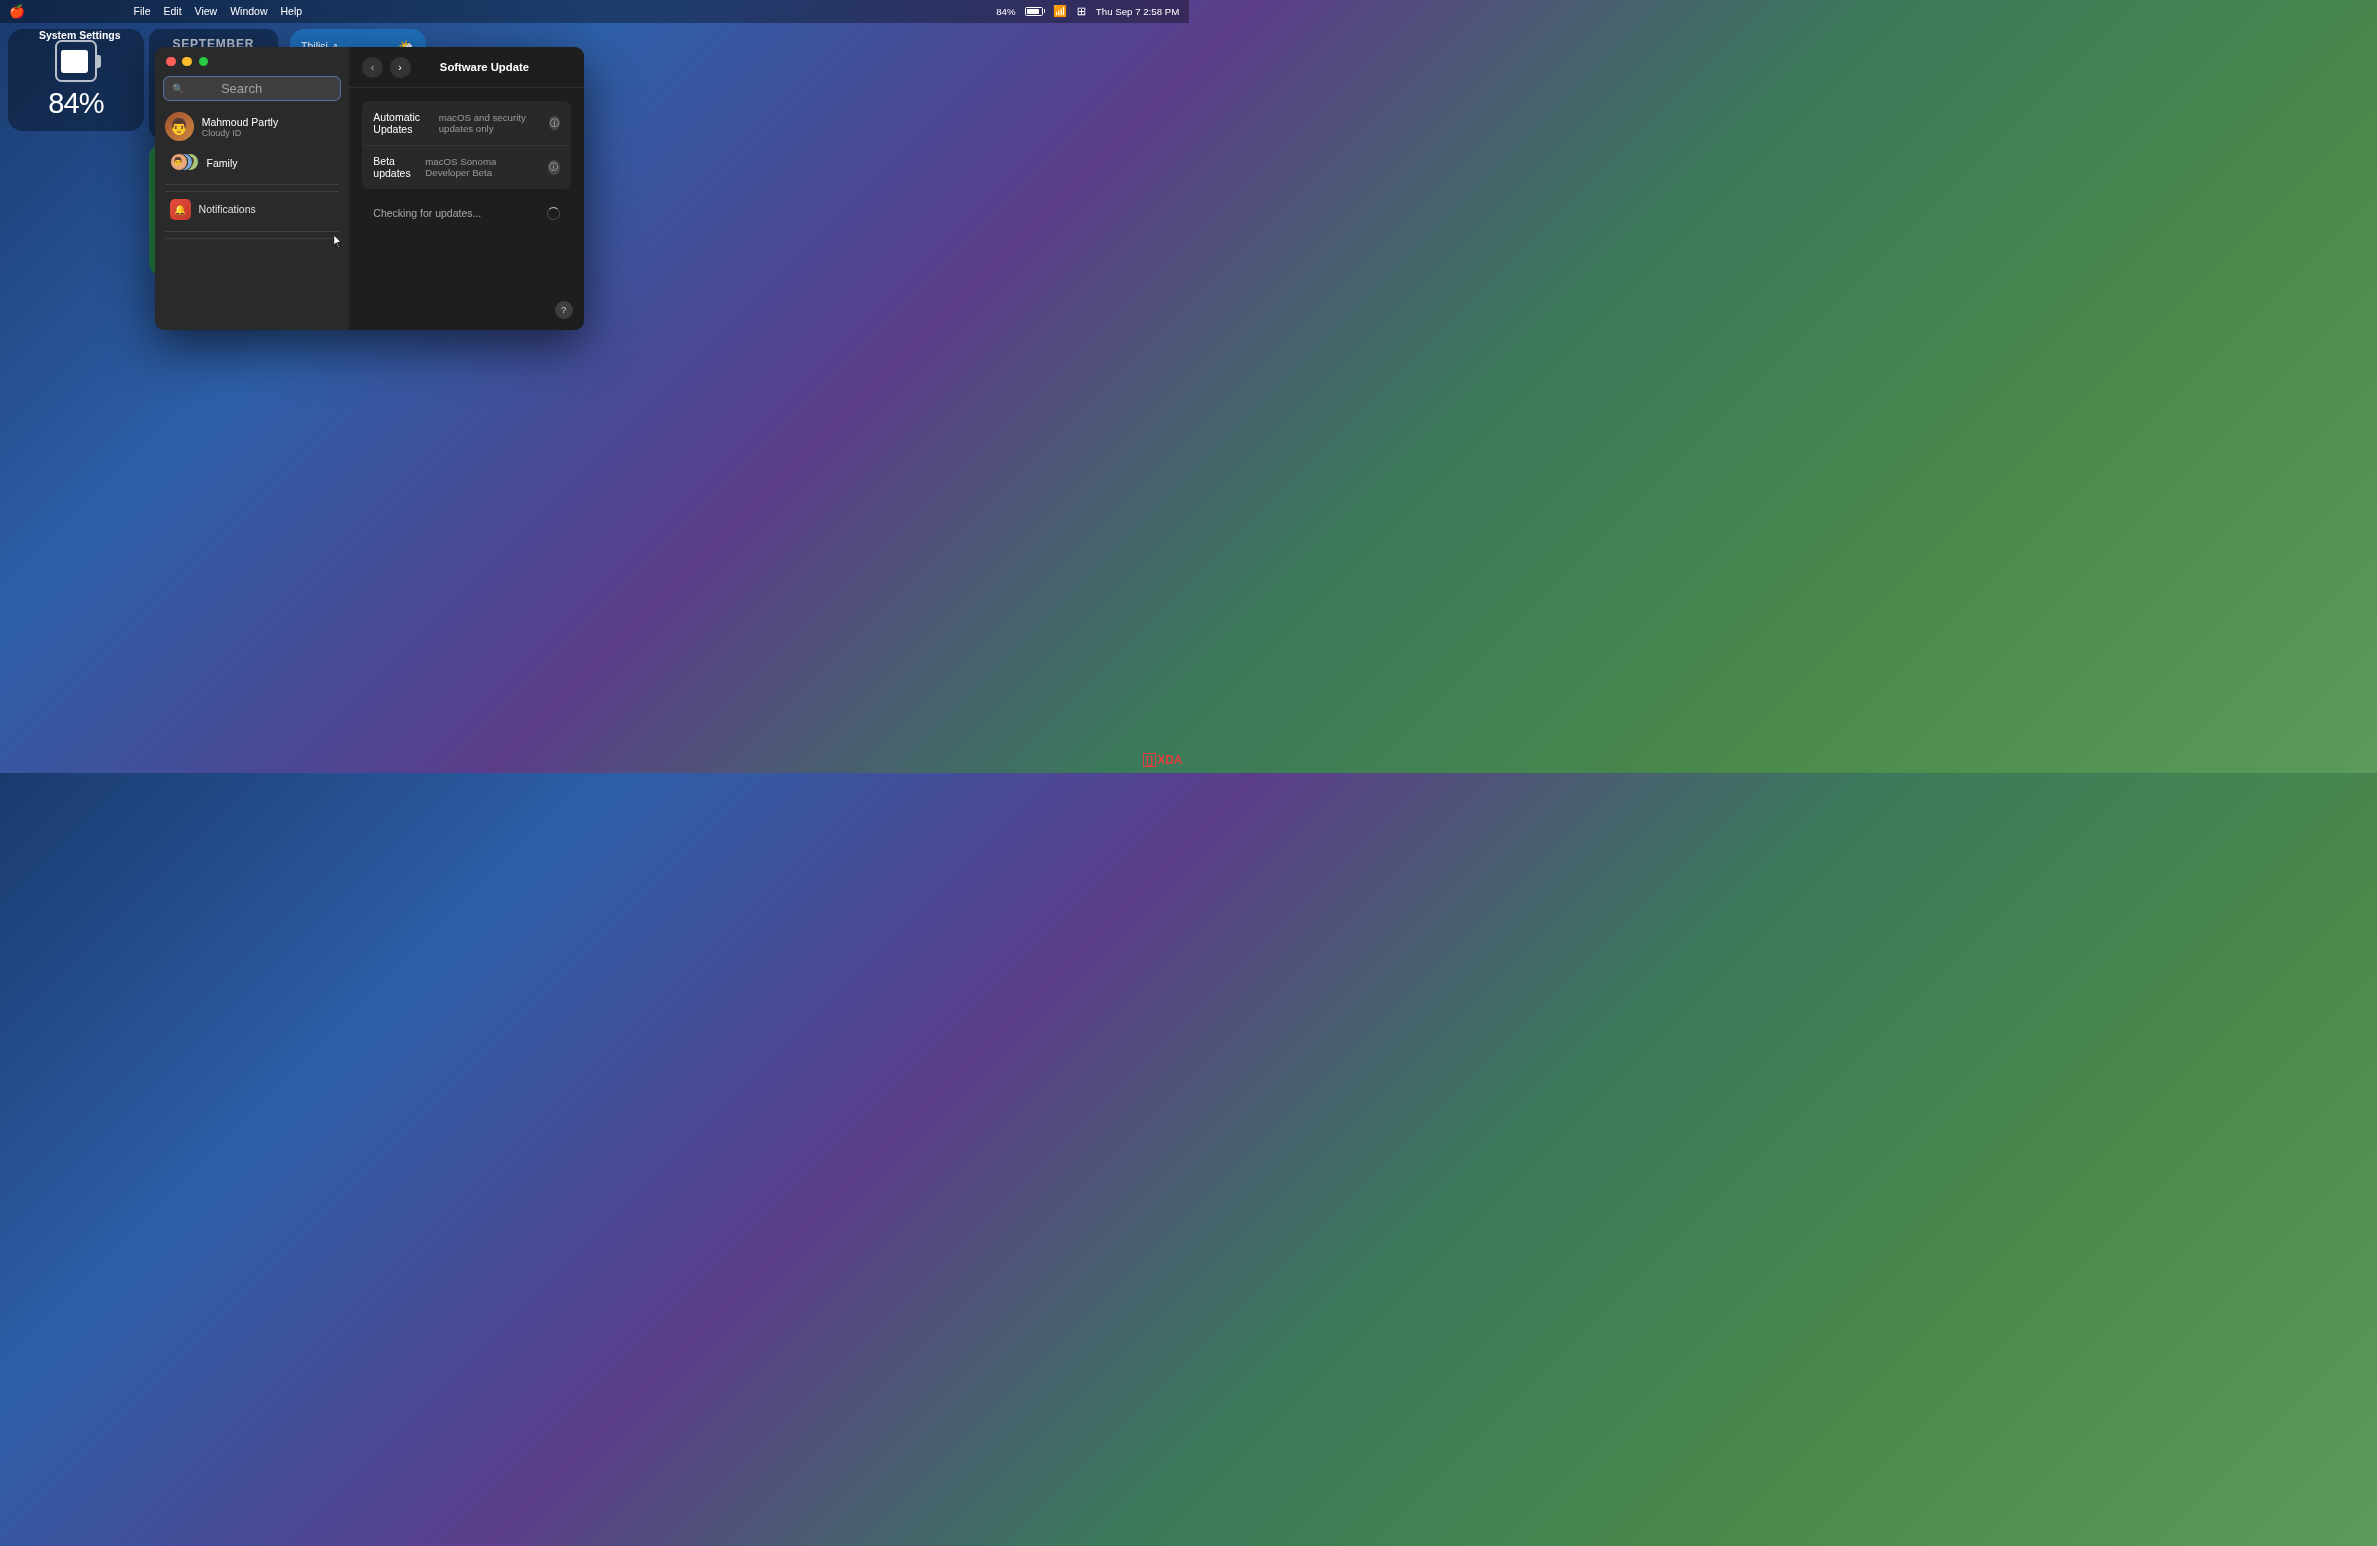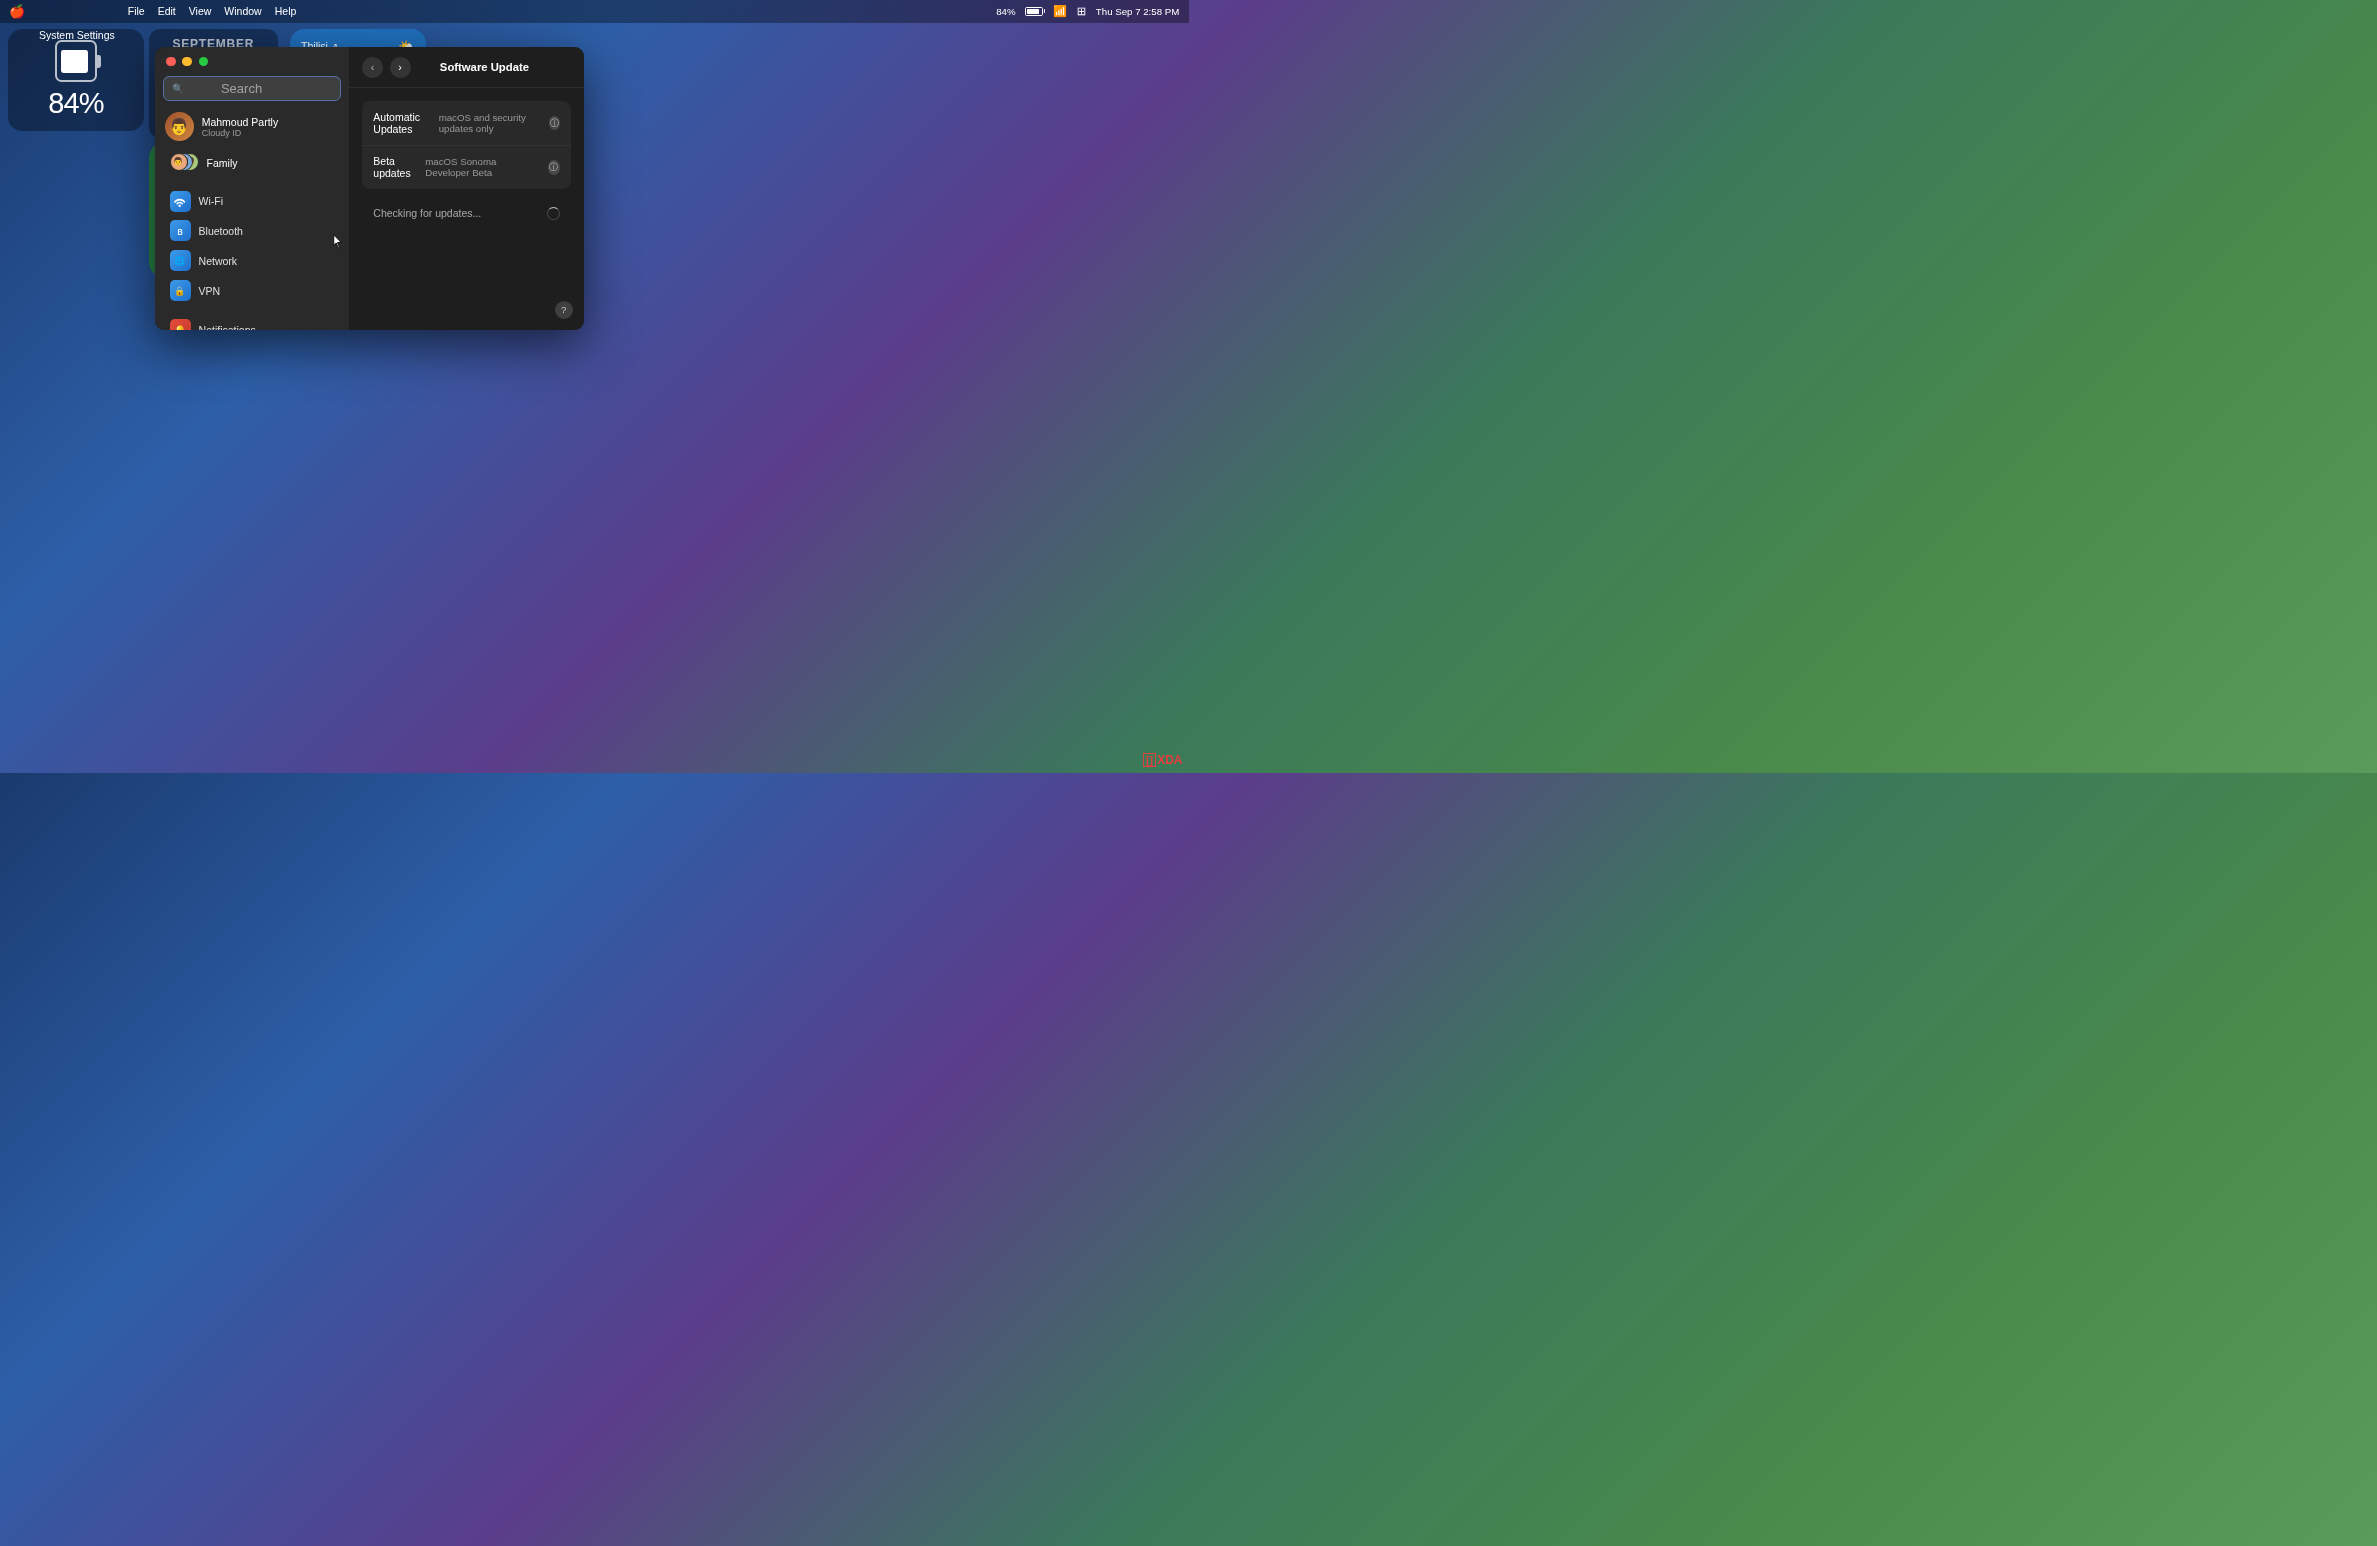--- a/index.html
+++ b/index.html
@@ -39,21 +39,21 @@
     }
     .apple-logo {
       font-size: 13px;
     }
     .menubar-item {
       font-size: 10.5px;
       color: white;
       cursor: pointer;
     }
     .menubar-item.bold {
-      font-weight: 400;
+      font-weight: 700;
       margin-top: 48px;
     }
 
     
     .battery-widget {
       width: 136px;
       background: rgba(0,0,0,0.35);
       backdrop-filter: blur(16px);
       border-radius: 14.6px;
       padding: 11.3px;
@@ -766,42 +766,20 @@
       <div class="family-avatars">
         <div class="fam-av fam-av-1">👨</div>
         <div class="fam-av fam-av-2">👩</div>
         <div class="fam-av fam-av-3">👦</div>
       </div>
       <span class="family-label">Family</span>
     </div>
 
     <div class="sidebar-separator"></div>
 
-    <div class="sidebar-section">
-      <div class="sidebar-item">
-        <div class="sidebar-icon icon-wifi">
-          <svg width="11.3" height="11.3" viewBox="0 0 14 14" fill="white">
-            <path d="M7 10.5a1.5 1.5 0 110 3 1.5 1.5 0 010-3zM7 7a5 5 0 014.33 2.5l-1.3 1.3A3.5 3.5 0 007 9a3.5 3.5 0 00-3.03 1.8l-1.3-1.3A5 5 0 017 7zm0-3.5a8.5 8.5 0 017.07 3.8l-1.3 1.3A7 7 0 007 5.5a7 7 0 00-5.77 3.1L-.07 7.3A8.5 8.5 0 017 3.5z"></path>
-          </svg>
-        </div>
-        <span>Wi-Fi</span>
-      </div>
-      <div class="sidebar-item">
-        <div class="sidebar-icon icon-bt" style="color:white;font-size:10.5px;">ʙ</div>
-        <span>Bluetooth</span>
-      </div>
-      <div class="sidebar-item">
-        <div class="sidebar-icon icon-network" style="color:white;font-size:9px;">🌐</div>
-        <span>Network</span>
-      </div>
-      <div class="sidebar-item">
-        <div class="sidebar-icon icon-vpn" style="color:white;font-size:9px;">🔒</div>
-        <span>VPN</span>
-      </div>
-    </div>
 
     <div class="sidebar-separator"></div>
 
     <div class="sidebar-section">
       <div class="sidebar-item">
         <div class="sidebar-icon icon-notif" style="color:white;font-size:9.7px;">🔔</div>
         <span>Notifications</span>
       </div>
 
     </div>

